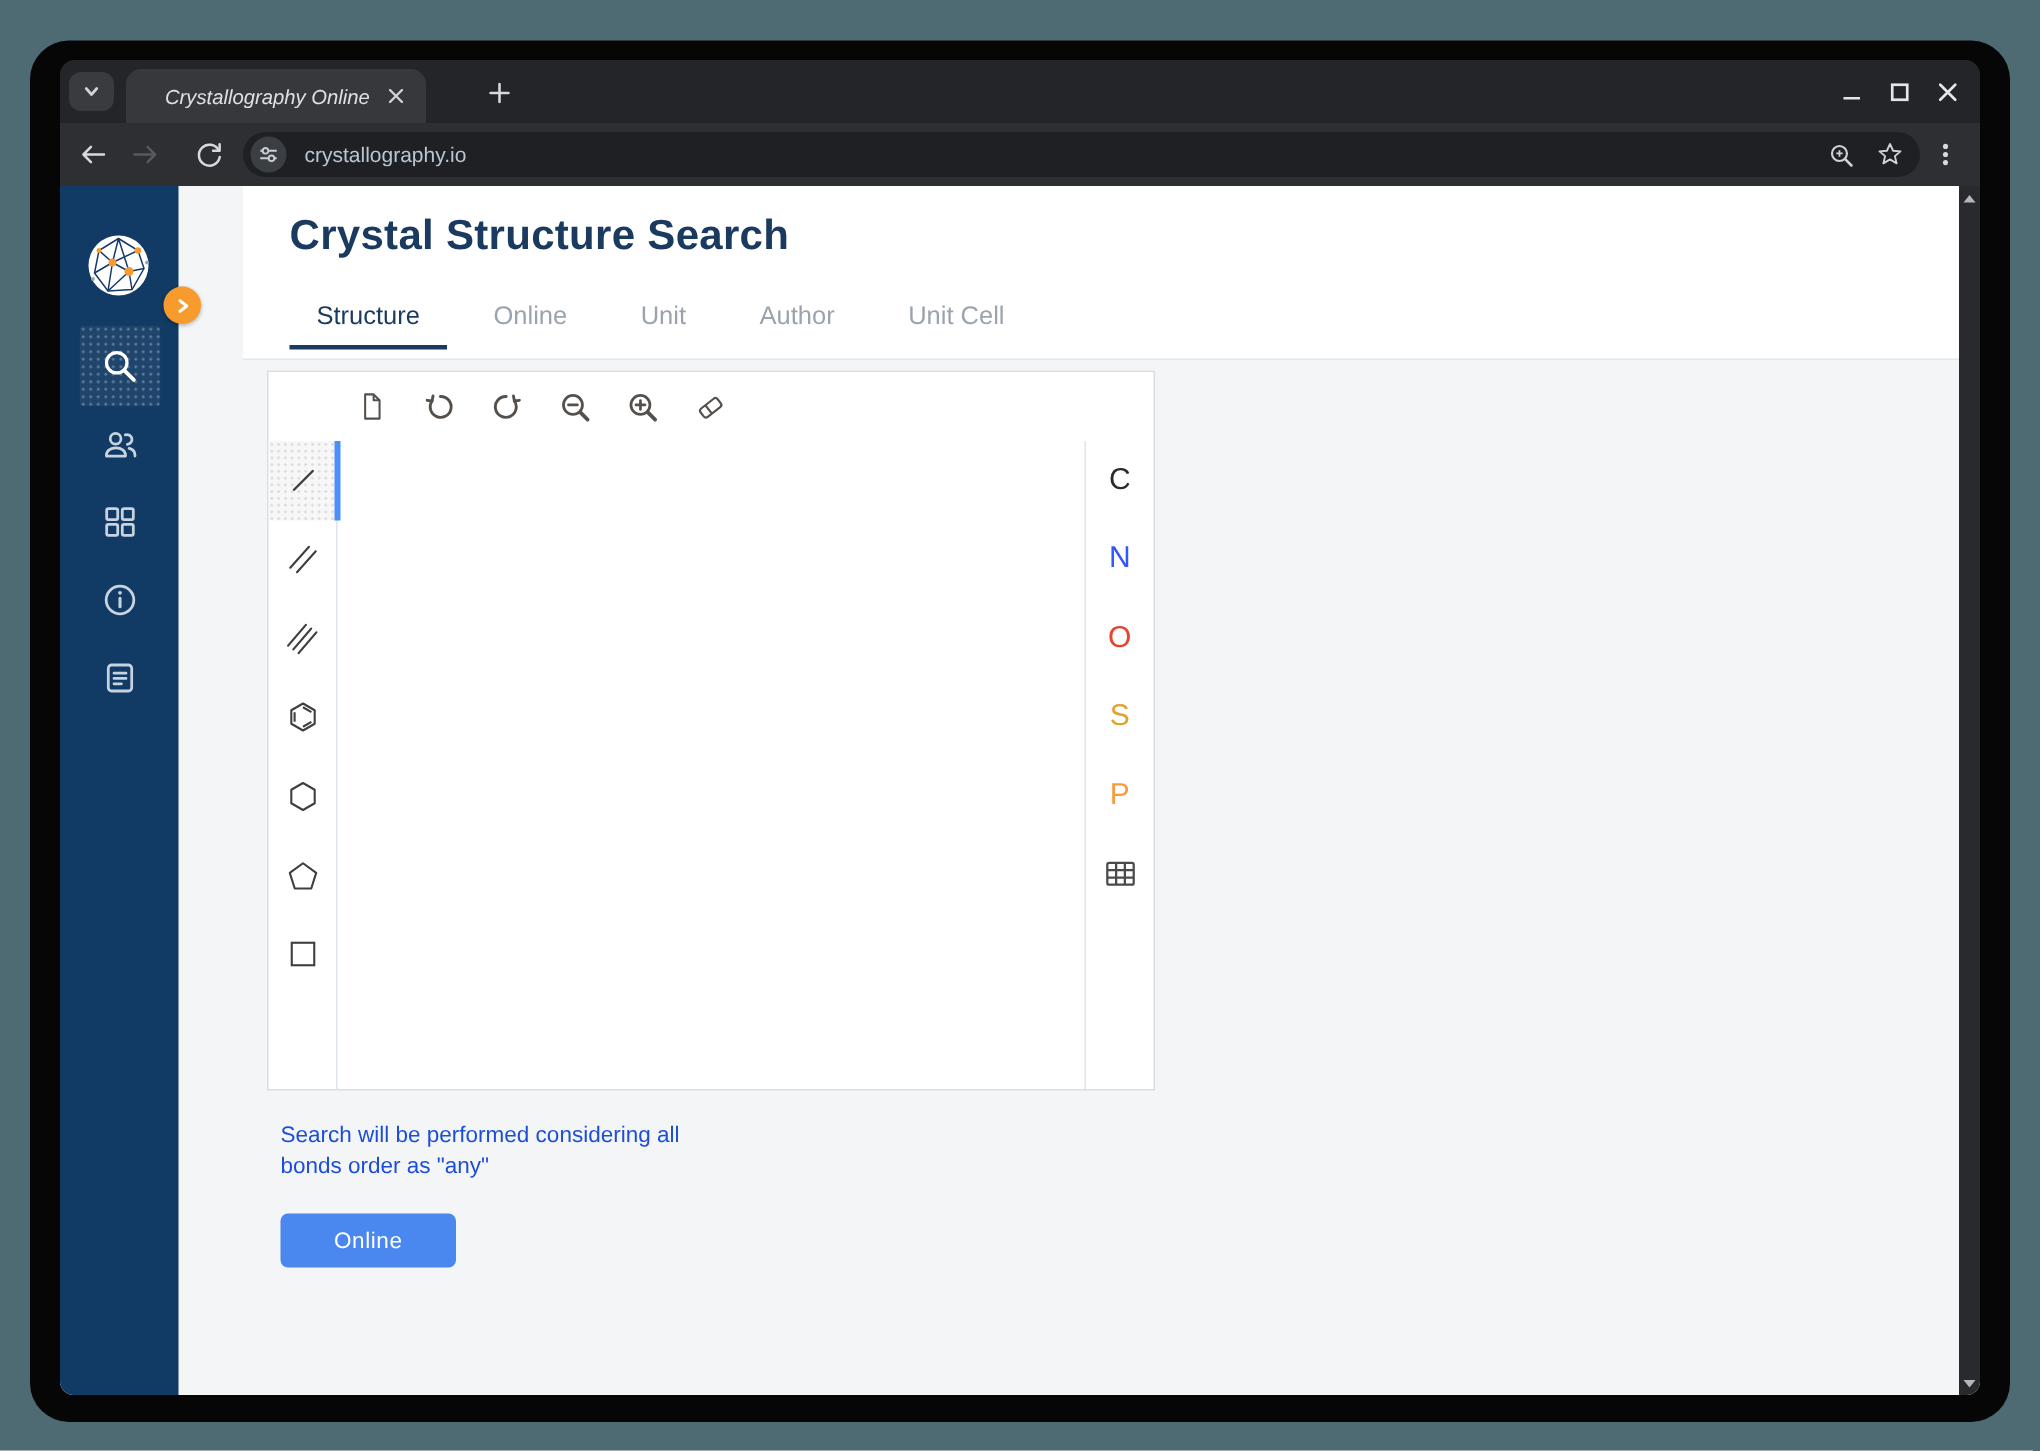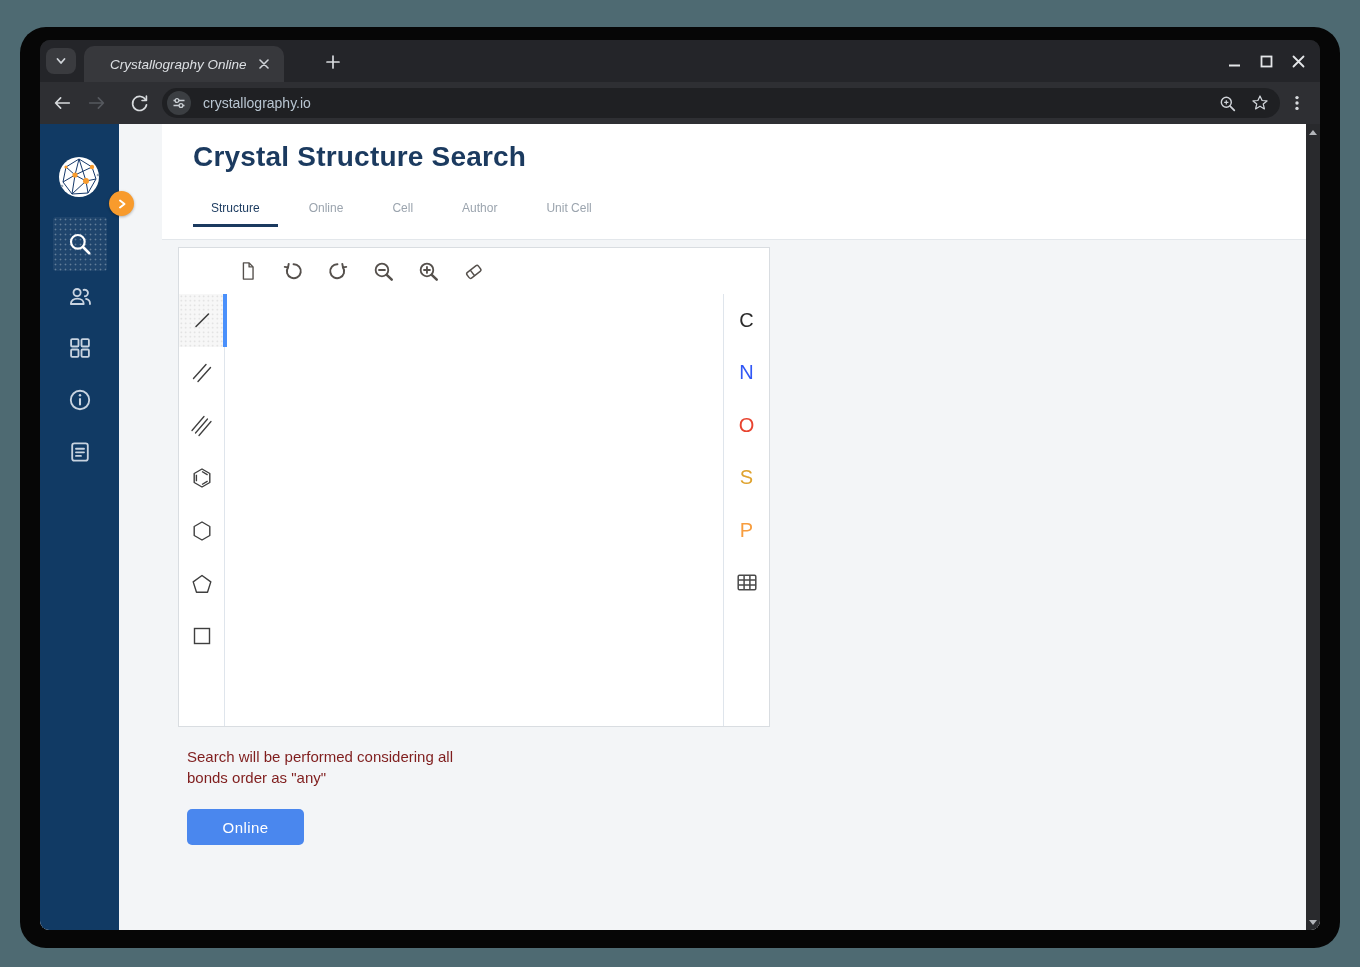--- a/index.html
+++ b/index.html
@@ -53,21 +53,21 @@
     background-color:rgba(255,255,255,0.06);
     background-image:radial-gradient(rgba(255,255,255,.30) 0.9px,transparent 1.05px);
     background-size:5px 5px;}
   
   .content{position:absolute;left:79px;right:14px;top:0;bottom:0;margin-left:43px;}
   .content-header{position:absolute;top:0;left:0;right:0;height:115px;background:#fff;
     border-bottom:1px solid #e3e7eb;box-sizing:content-box;}
   .page-title{position:absolute;left:31px;top:17px;font-size:28px;font-weight:700;
     color:#1b3a5f;letter-spacing:.2px;}
   .page-tabs{position:absolute;left:31px;top:71px;display:flex;}
-  .ptab{padding:6px 18px 9px;font-size:12px;color:#9ba4ae;margin-right:13px;cursor:pointer;}
+  .ptab{padding:6px 18px 9px;font-size:17px;color:#9ba4ae;margin-right:13px;cursor:pointer;}
   .ptab.active{color:#1b3a5f;font-weight:500;border-bottom:3px solid #1b3a5f;}
   .body-area{position:absolute;left:0;right:0;top:116px;bottom:0;}
   
   .sketcher{position:absolute;left:16px;top:7px;width:592px;height:480px;background:#fff;
     border:1px solid #d9dde1;box-sizing:border-box;}
   .sk-toolbar{position:absolute;top:0;left:0;right:0;height:46px;display:flex;
     align-items:center;padding-left:36px;}
   .sk-tbtn{width:24px;height:24px;margin-left:21px;display:flex;align-items:center;
     justify-content:center;color:#55504c;cursor:pointer;}
   .sk-palette{position:absolute;left:0;top:46px;width:45px;bottom:0;}
@@ -78,21 +78,21 @@
     background-image:radial-gradient(#d9d9d9 0.8px,transparent 0.95px);
     background-size:4.5px 4.5px;}
   .sel-bar{position:absolute;left:44px;top:46px;width:4px;height:53px;background:#4a90fb;z-index:3;}
   .sk-canvas{position:absolute;left:45px;top:46px;bottom:0;width:500px;background:#fff;
     border-left:1px solid #dfe5ec;border-right:1px solid #dfe5ec;box-sizing:border-box;}
   .sk-elements{position:absolute;right:0;top:46px;width:45px;bottom:0;}
   .sk-el{height:52.5px;display:flex;align-items:center;justify-content:center;
     font-size:20px;font-weight:500;cursor:pointer;}
   .sk-el.ptable{color:#4a4a4a;}
   
-  .note{position:absolute;left:25px;top:506px;font-size:15px;color:#7f1d1d;line-height:21px;}
+  .note{position:absolute;left:25px;top:506px;font-size:15px;color:#1d4ed8;line-height:21px;}
   .search-btn{position:absolute;left:25px;top:569px;width:117px;height:36px;background:#4a87ee;
     color:#fff;border:none;border-radius:5px;font-size:15px;letter-spacing:.4px;
     display:flex;align-items:center;justify-content:center;cursor:pointer;
     font-family:"Liberation Sans",sans-serif;}
   
   .scrollbar{position:absolute;right:0;top:0;width:14px;height:100%;background:#292a2d;}
   .sb-arrow{position:absolute;left:0;width:14px;height:16px;display:flex;
     align-items:center;justify-content:center;cursor:pointer;}
   .sb-up{top:0;} .sb-down{bottom:0;}
   .tri-up{width:0;height:0;border-left:4.5px solid transparent;border-right:4.5px solid transparent;
@@ -260,21 +260,21 @@
           </svg>
         </div>
       </aside>
 
       <div class="content">
         <div class="content-header">
           <h1 class="page-title" style="margin:0;">Crystal Structure Search</h1>
           <div class="page-tabs">
             <div class="ptab active">Structure</div>
             <div class="ptab">Online</div>
-            <div class="ptab">Cell</div>
+            <div class="ptab">Unit</div>
             <div class="ptab">Author</div>
             <div class="ptab">Unit Cell</div>
           </div>
         </div>
 
         <div class="body-area">
 
           <div class="sketcher">
             <div class="sk-toolbar">
               <div class="sk-tbtn">

